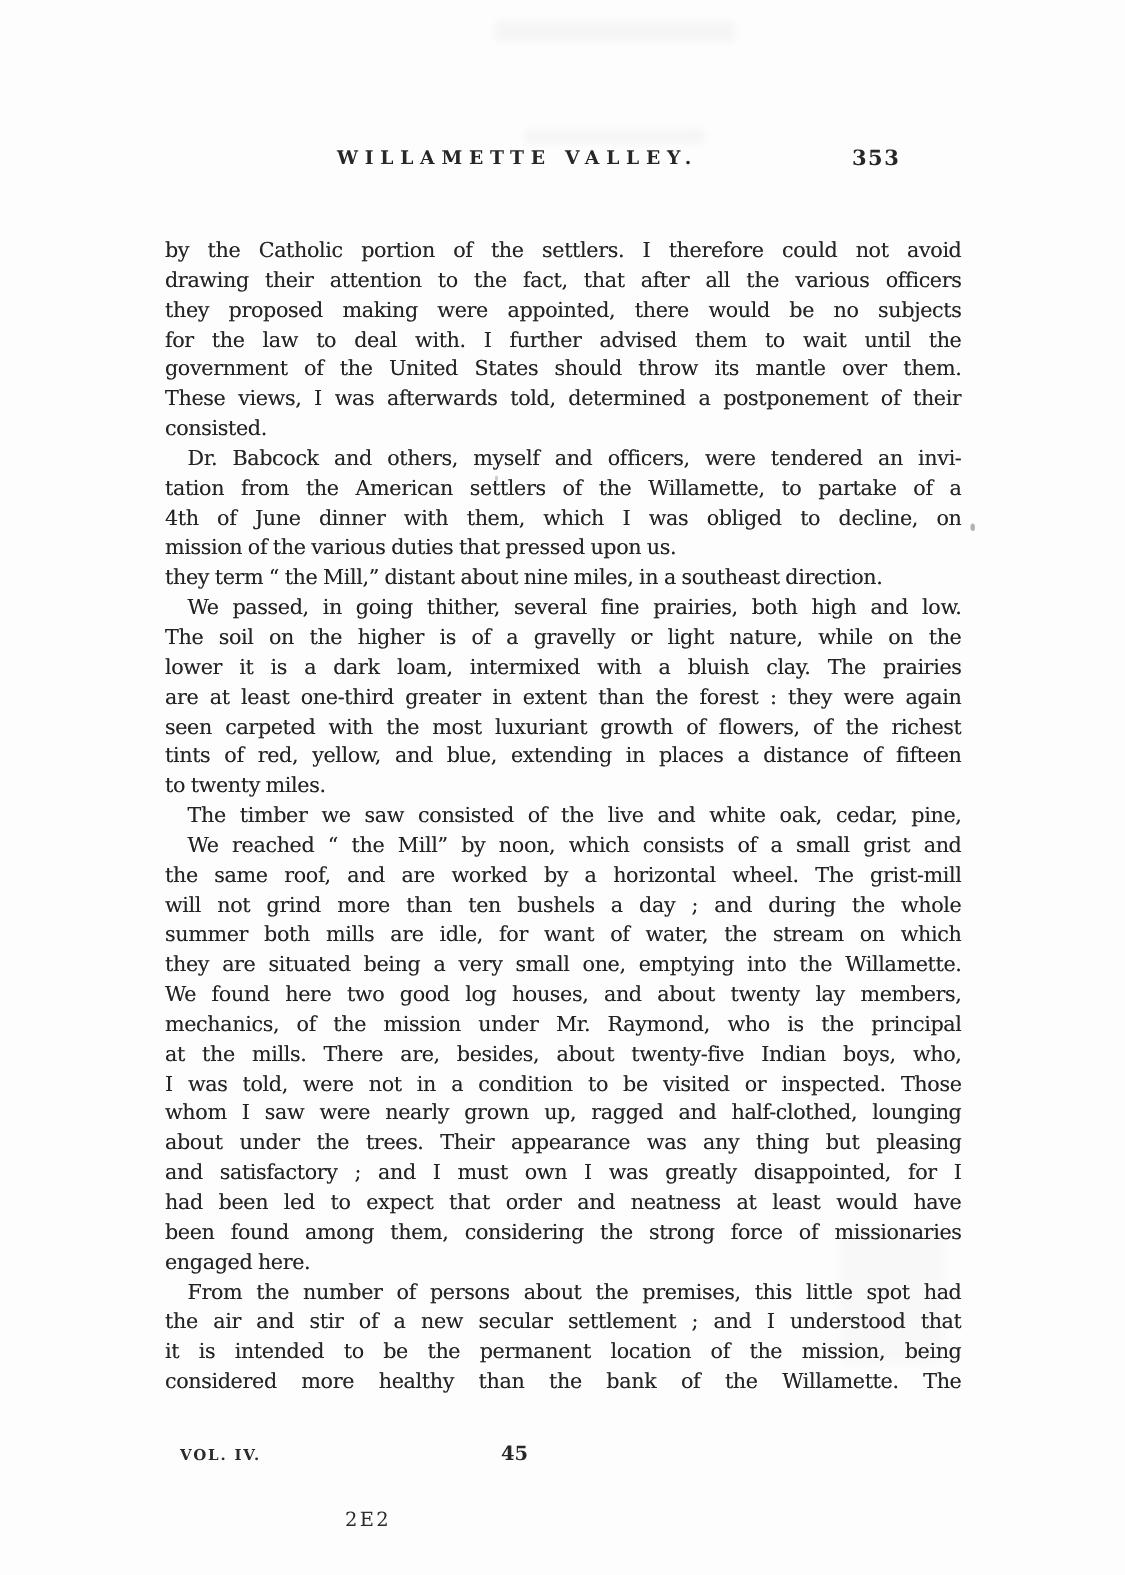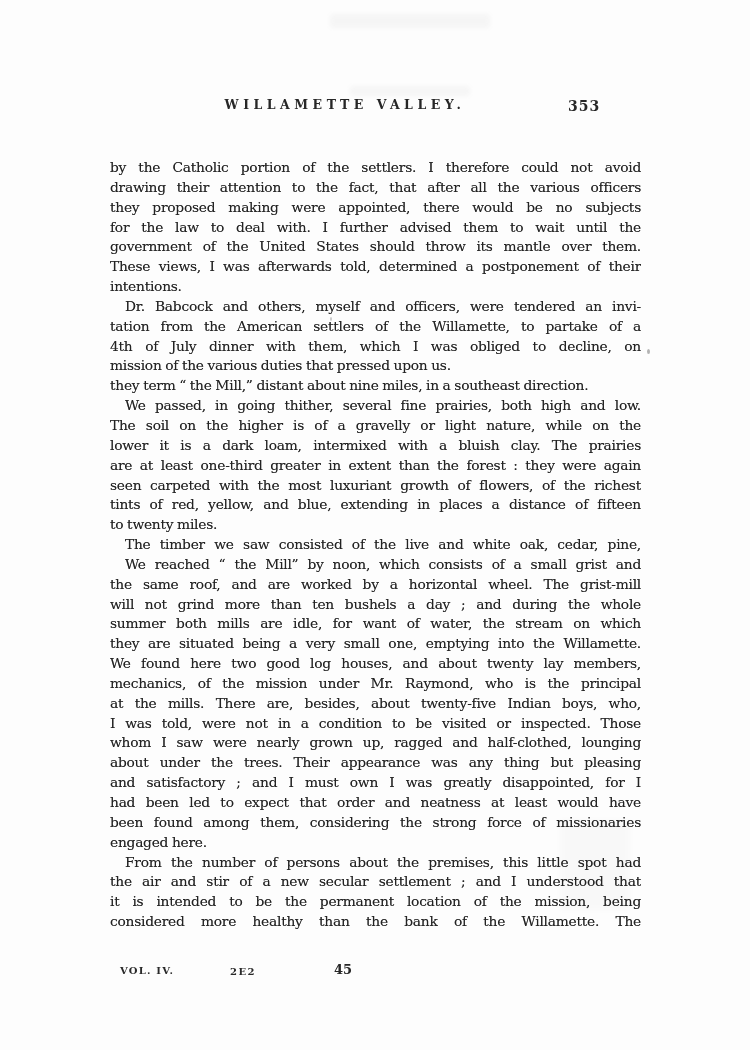--- a/index.html
+++ b/index.html
@@ -63,23 +63,23 @@
     left: 120px;
     top: 965px;
     font-size: 10px;
     font-weight: 700;
     letter-spacing: 1.2px;
     color: #2a2a2a;
   }
   .footer-signature {
     position: absolute;
     left: 230px;
-    top: 966px;
-    font-size: 10px;
-    font-weight: 700;
+    top: 1006px;
+    font-size: 13px;
+    font-weight: 400;
     letter-spacing: 1.5px;
     color: #2a2a2a;
   }
   .footer-pagemark {
     position: absolute;
     left: 334px;
     top: 962px;
     font-size: 13px;
     font-weight: 700;
     color: #272727;
@@ -116,24 +116,24 @@
 
   <div class="page-number">353</div>
 
   <div class="page-body" id="page-body">
       <div class="line" style="">by the Catholic portion of the settlers.  I therefore could not avoid</div>
       <div class="line" style="">drawing their attention to the fact, that after all the various officers</div>
       <div class="line" style="">they proposed making were appointed, there would be no subjects</div>
       <div class="line" style="">for the law to deal with.  I further advised them to wait until the</div>
       <div class="line" style="">government of the United States should throw its mantle over them.</div>
       <div class="line" style="">These views, I was afterwards told, determined a postponement of their</div>
-      <div class="line last" style="">intentions.</div>
+      <div class="line last" style="">consisted.</div>
       <div class="line indent" style="">Dr. Babcock and others, myself and officers, were tendered an invi-</div>
       <div class="line" style="">tation from the American settlers of the Willamette, to partake of a</div>
-      <div class="line" style="">4th of July dinner with them, which I was obliged to decline, on</div>
+      <div class="line" style="">4th of June dinner with them, which I was obliged to decline, on</div>
       <div class="line last" style="">mission of the various duties that pressed upon us.</div>
       <div class="line last" style="">they term “ the Mill,” distant about nine miles, in a southeast direction.</div>
       <div class="line indent" style="">We passed, in going thither, several fine prairies, both high and low.</div>
       <div class="line" style="">The soil on the higher is of a gravelly or light nature, while on the</div>
       <div class="line" style="">lower it is a dark loam, intermixed with a bluish clay.  The prairies</div>
       <div class="line" style="">are at least one-third greater in extent than the forest : they were again</div>
       <div class="line" style="">seen carpeted with the most luxuriant growth of flowers, of the richest</div>
       <div class="line" style="">tints of red, yellow, and blue, extending in places a distance of fifteen</div>
       <div class="line last" style="">to twenty miles.</div>
       <div class="line indent" style="">The timber we saw consisted of the live and white oak, cedar, pine,</div>

